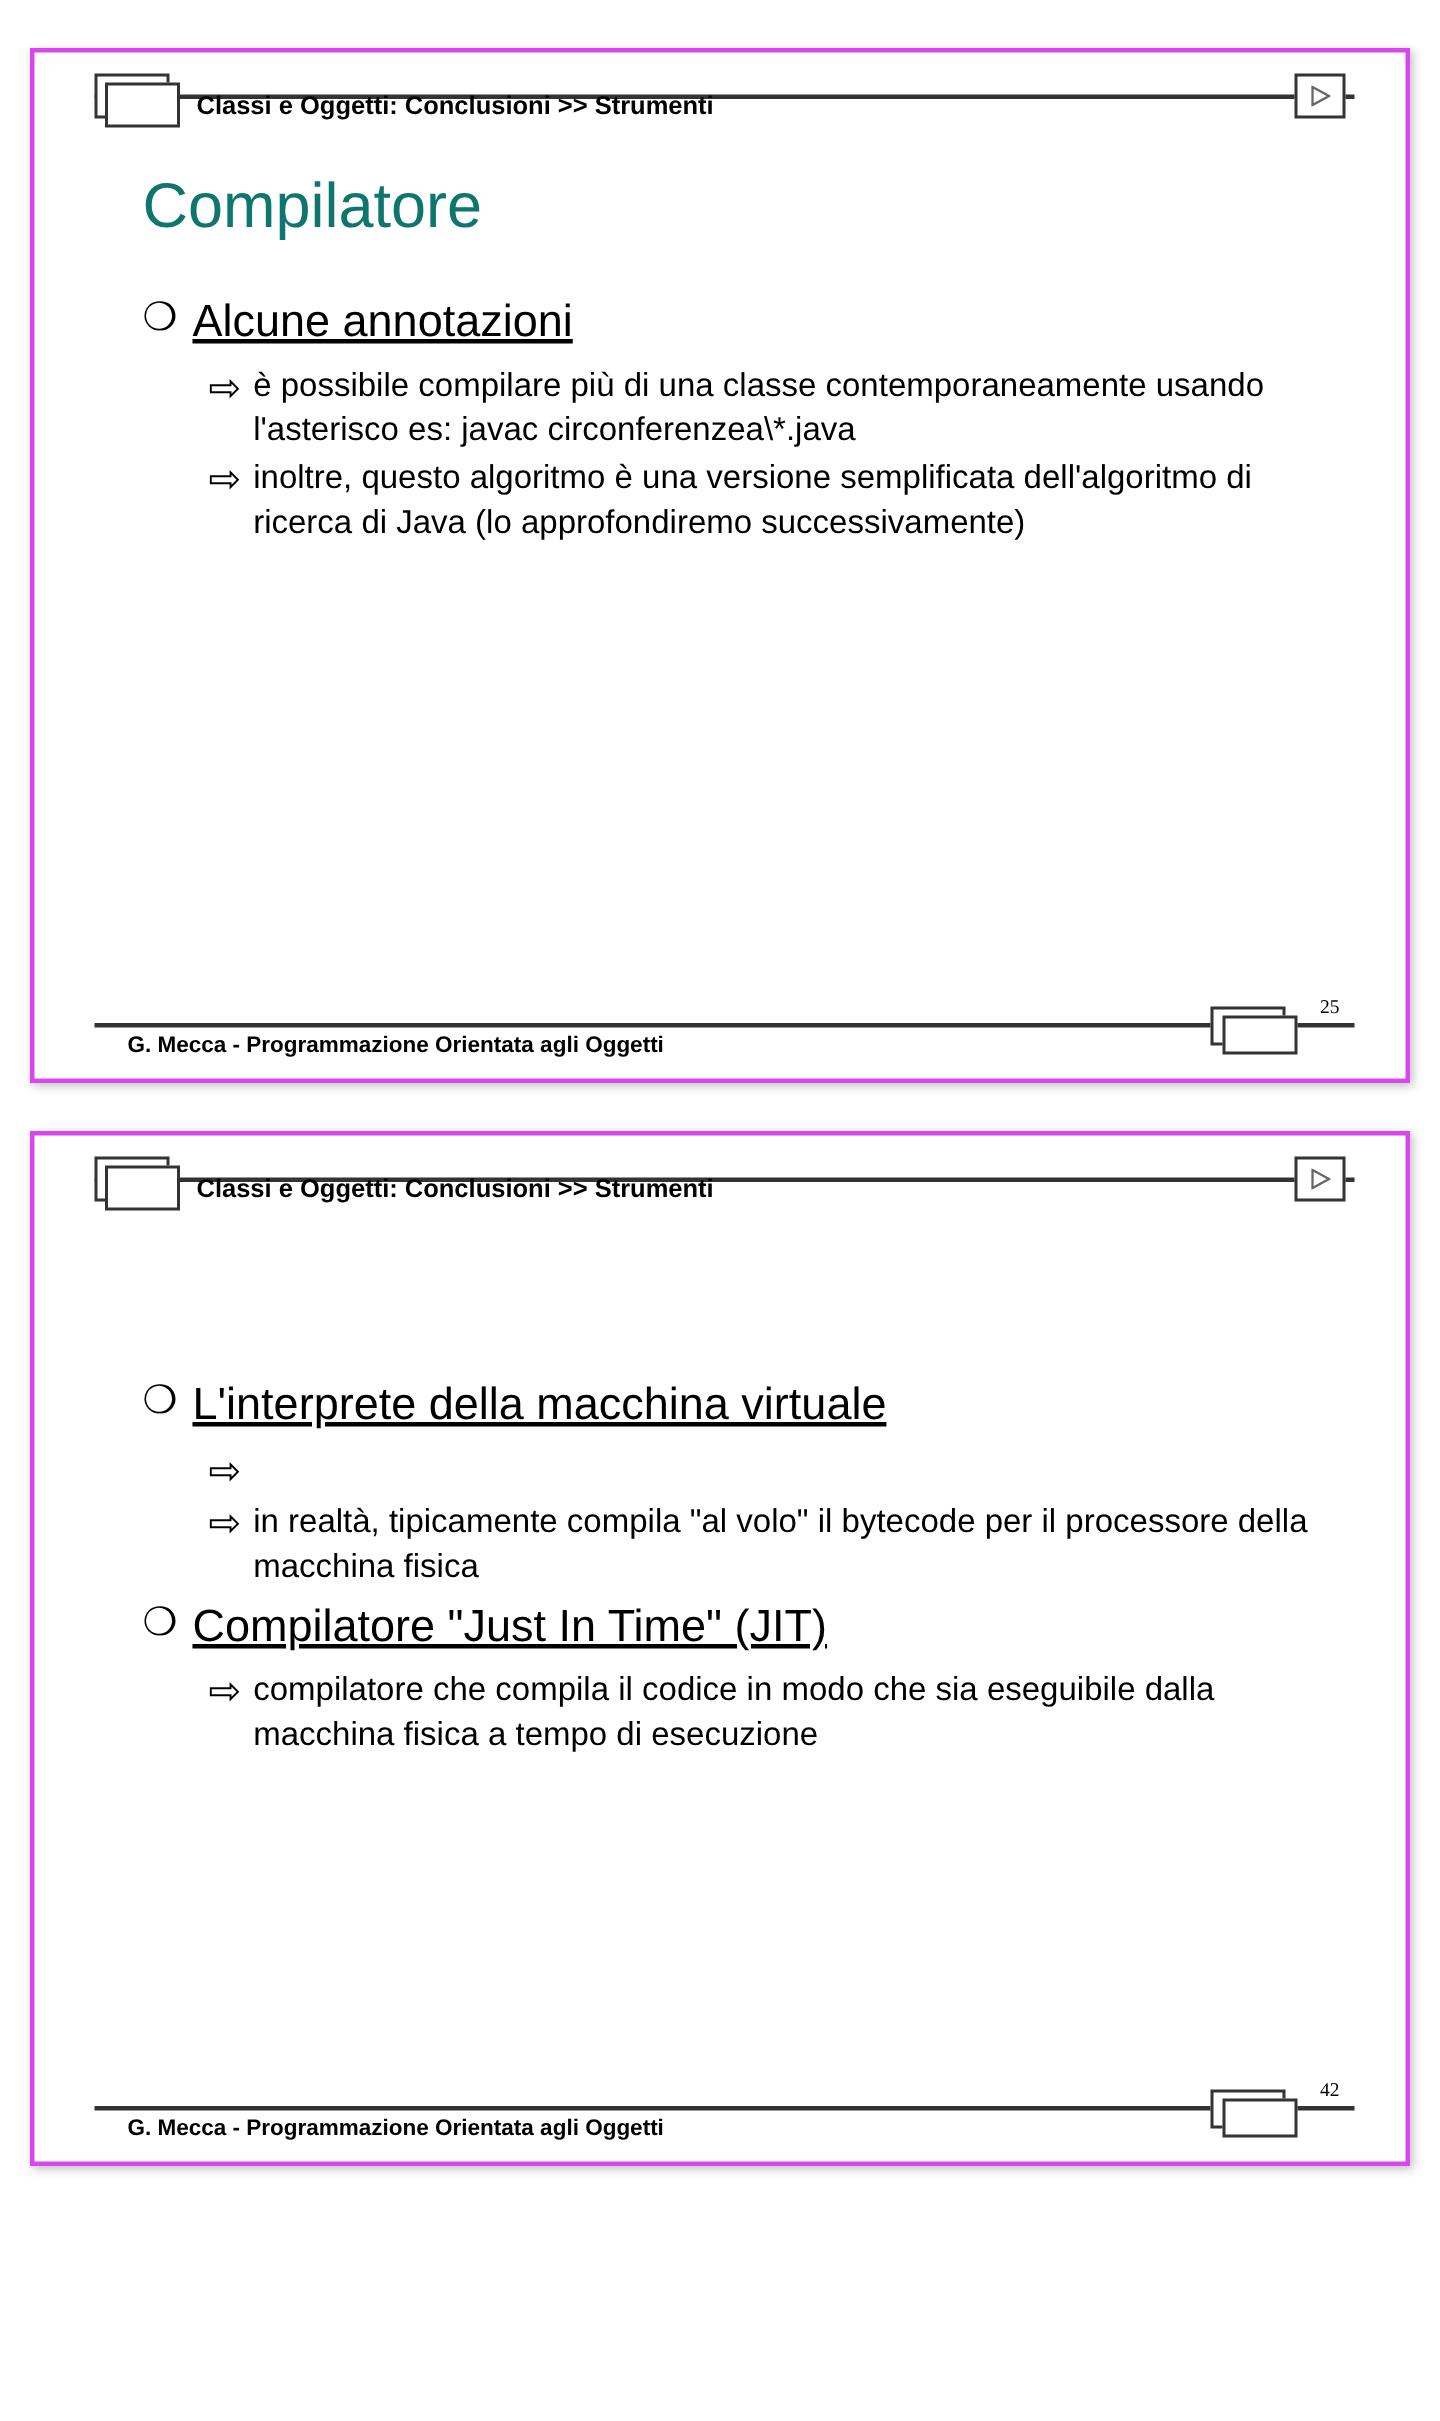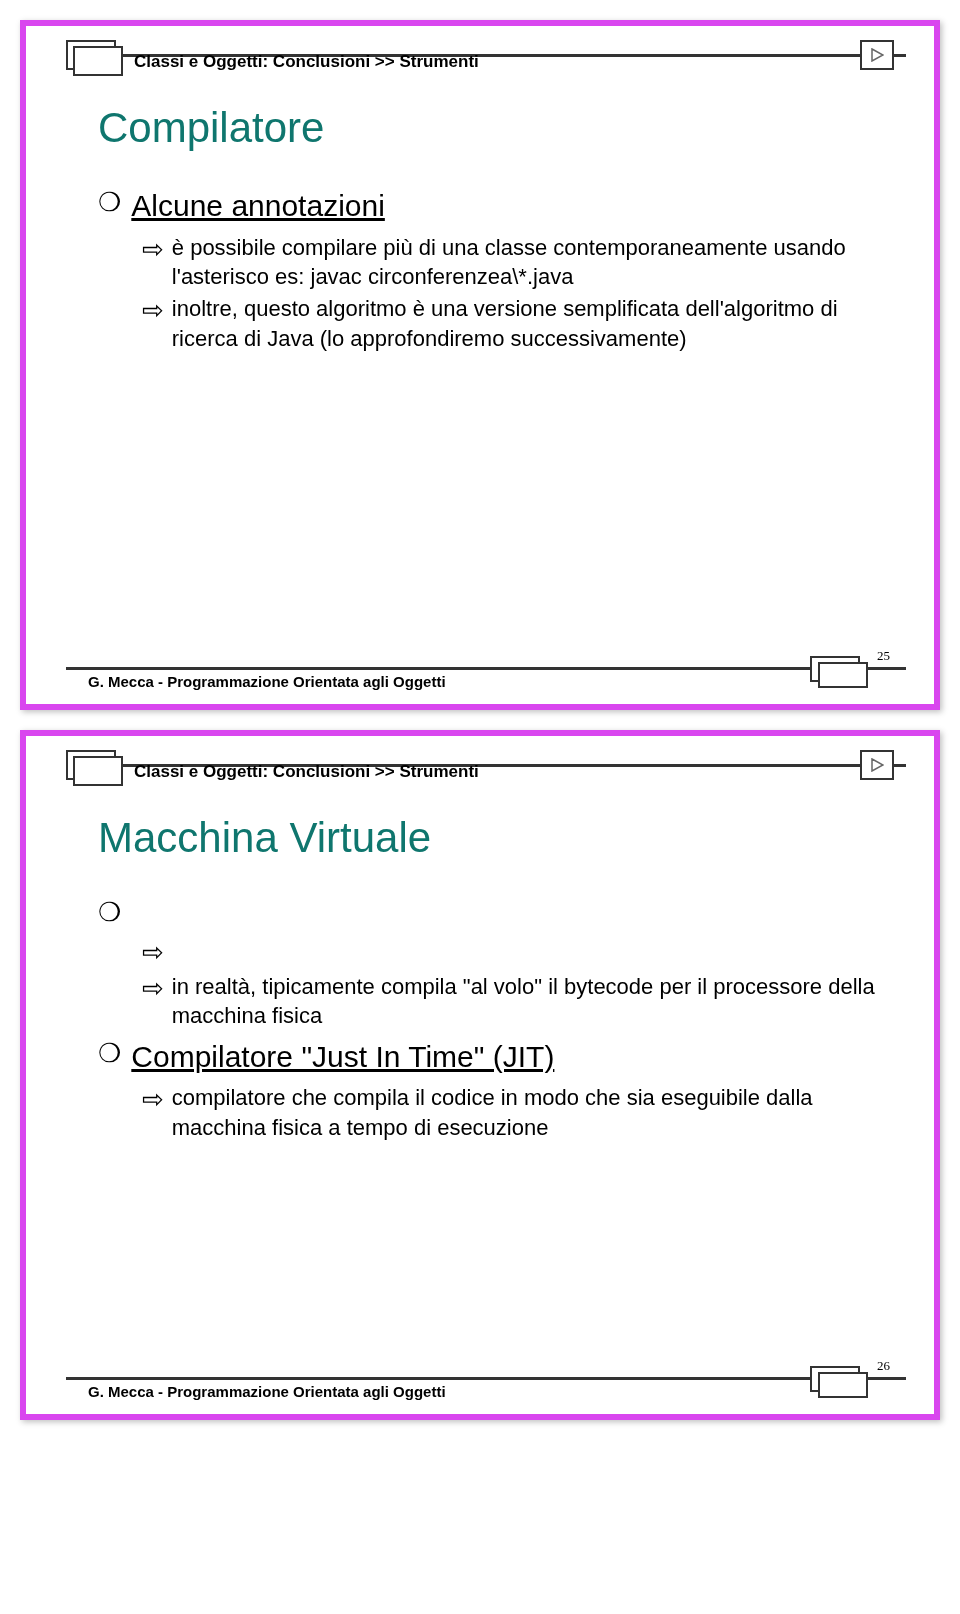--- a/index.html
+++ b/index.html
@@ -4,23 +4,23 @@
 <style>
   * { box-sizing: border-box; margin: 0; padding: 0; }
   body {
     background: #fff;
     font-family: Verdana, Geneva, sans-serif;
     width: 960px;
   }
   .slide {
     width: 920px;
     height: 690px;
-    margin: 20px auto;
+    margin: 32px auto;
     position: relative;
-    border: 6px solid #d946ef;
+    border: 3px solid #d946ef;
     box-shadow: 2px 2px 6px rgba(0,0,0,0.25);
     background: #fff;
   }
   
   .hdr-line {
     position: absolute;
     top: 28px;
     left: 40px;
     width: 840px;
     height: 3px;
@@ -199,25 +199,25 @@
 <div class="slide">
   <div class="hdr-line"></div>
   <div class="hdr-box-outer"></div>
   <div class="hdr-box-inner"></div>
   <div class="hdr-icon">
     <svg width="14" height="14" viewBox="0 0 14 14">
         <polygon points="2,1 13,7 2,13" fill="none" stroke="#666" stroke-width="1.5"></polygon>
       </svg>
   </div>
   <div class="breadcrumb">Classi e Oggetti: Conclusioni &gt;&gt; Strumenti</div>
-  <div class="title">Macchina Virtuale</div>
 
   <div class="content">
     <div class="bullet-l1">
       <span class="mark">❍</span>
+      <span class="txt">L'interprete della macchina virtuale</span>
     </div>
     <div class="bullet-l2">
       <span class="arrow">⇨</span>
     </div>
     <div class="bullet-l2">
       <span class="arrow">⇨</span>
       <span class="txt">in realtà, tipicamente compila "al volo" il bytecode per il processore della macchina fisica</span>
     </div>
     <div class="bullet-l1" style="margin-top:6px;">
       <span class="mark">❍</span>
@@ -226,14 +226,14 @@
     <div class="bullet-l2">
       <span class="arrow">⇨</span>
       <span class="txt">compilatore che compila il codice in modo che sia eseguibile dalla macchina fisica a tempo di esecuzione</span>
     </div>
   </div>
 
   <div class="ftr-line"></div>
   <div class="ftr-box-outer"></div>
   <div class="ftr-box-inner"></div>
   <div class="ftr-text">G. Mecca - Programmazione Orientata agli Oggetti</div>
-  <div class="pagenum">26</div>
+  <div class="pagenum">42</div>
 </div>
 
 </body></html>

